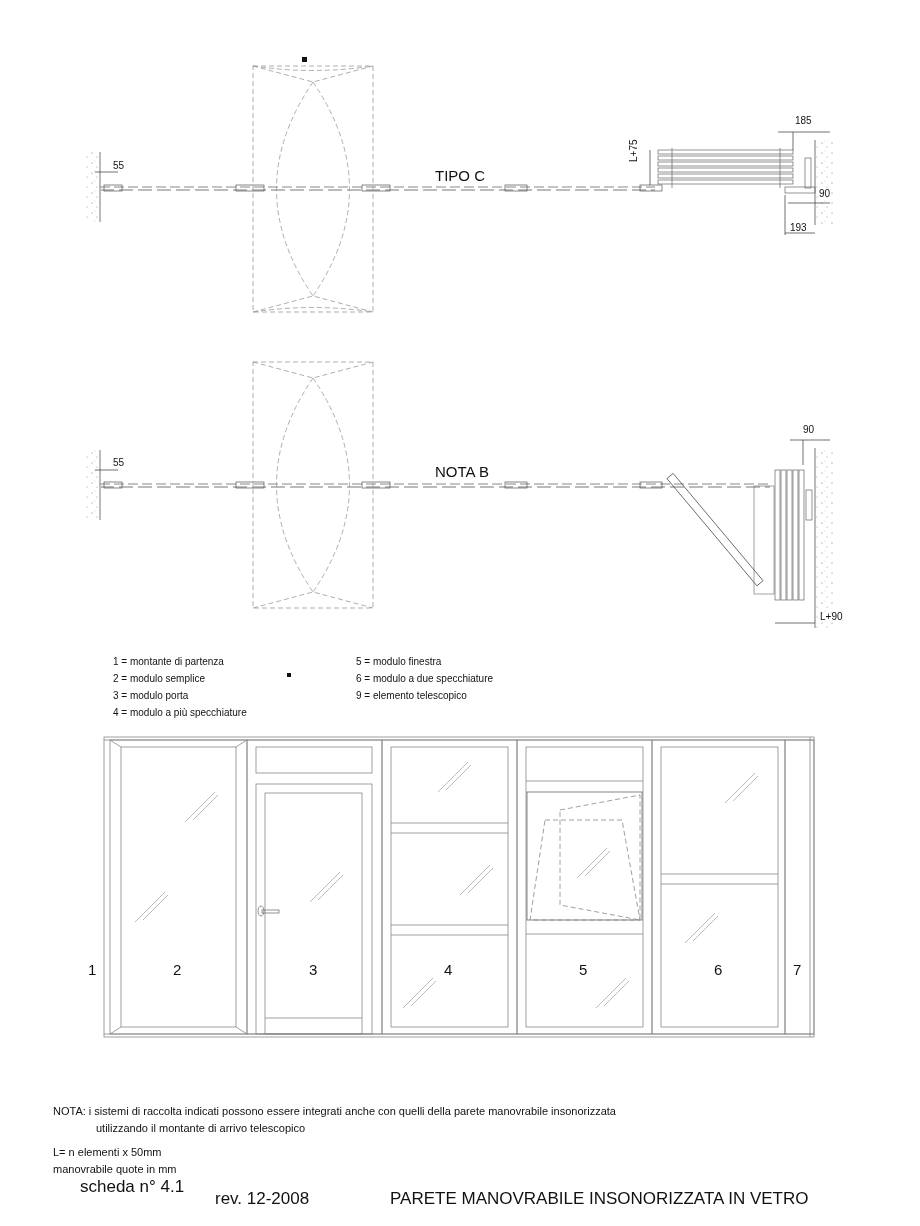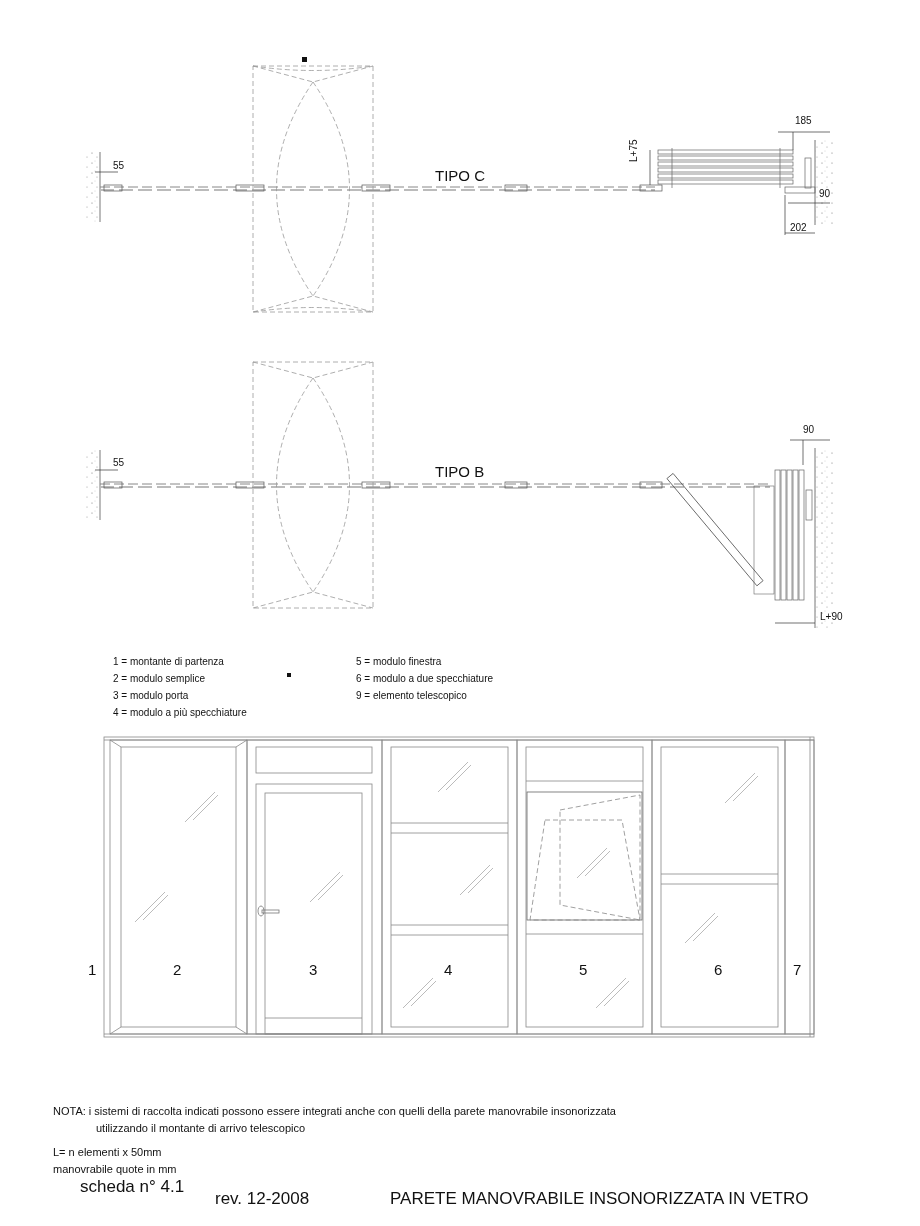--- a/index.html
+++ b/index.html
@@ -195,23 +195,23 @@
     <ellipse cx="261" cy="911" rx="3" ry="5"></ellipse>
     <rect x="262" y="910" width="17" height="3"></rect>
   </g>
 </svg>
 
 <div class="lbl title" style="left:435px;top:151px;">TIPO C</div>
 <div class="lbl dim" style="left:113px;top:160px;">55</div>
 <div class="lbl dim" style="left:795px;top:115px;">185</div>
 <div class="lbl dim" style="left:628px;top:162px;transform:rotate(-90deg);transform-origin:left top;">L+75</div>
 <div class="lbl dim" style="left:819px;top:188px;">90</div>
-<div class="lbl dim" style="left:790px;top:222px;">202</div>
-
-<div class="lbl title" style="left:435px;top:447px;">TIPO B</div>
+<div class="lbl dim" style="left:790px;top:222px;">193</div>
+
+<div class="lbl title" style="left:435px;top:447px;">NOTA B</div>
 <div class="lbl dim" style="left:113px;top:457px;">55</div>
 <div class="lbl dim" style="left:803px;top:424px;">90</div>
 <div class="lbl dim" style="left:785px;top:611px;padding-left:35px;">L+90</div>
 
 <div class="lbl legend" style="left:113px;top:653px;">
   <div>1 = montante di partenza</div>
   <div>2 = modulo semplice</div>
   <div>3 = modulo porta</div>
   <div>4 = modulo a più specchiature</div>
 </div>

